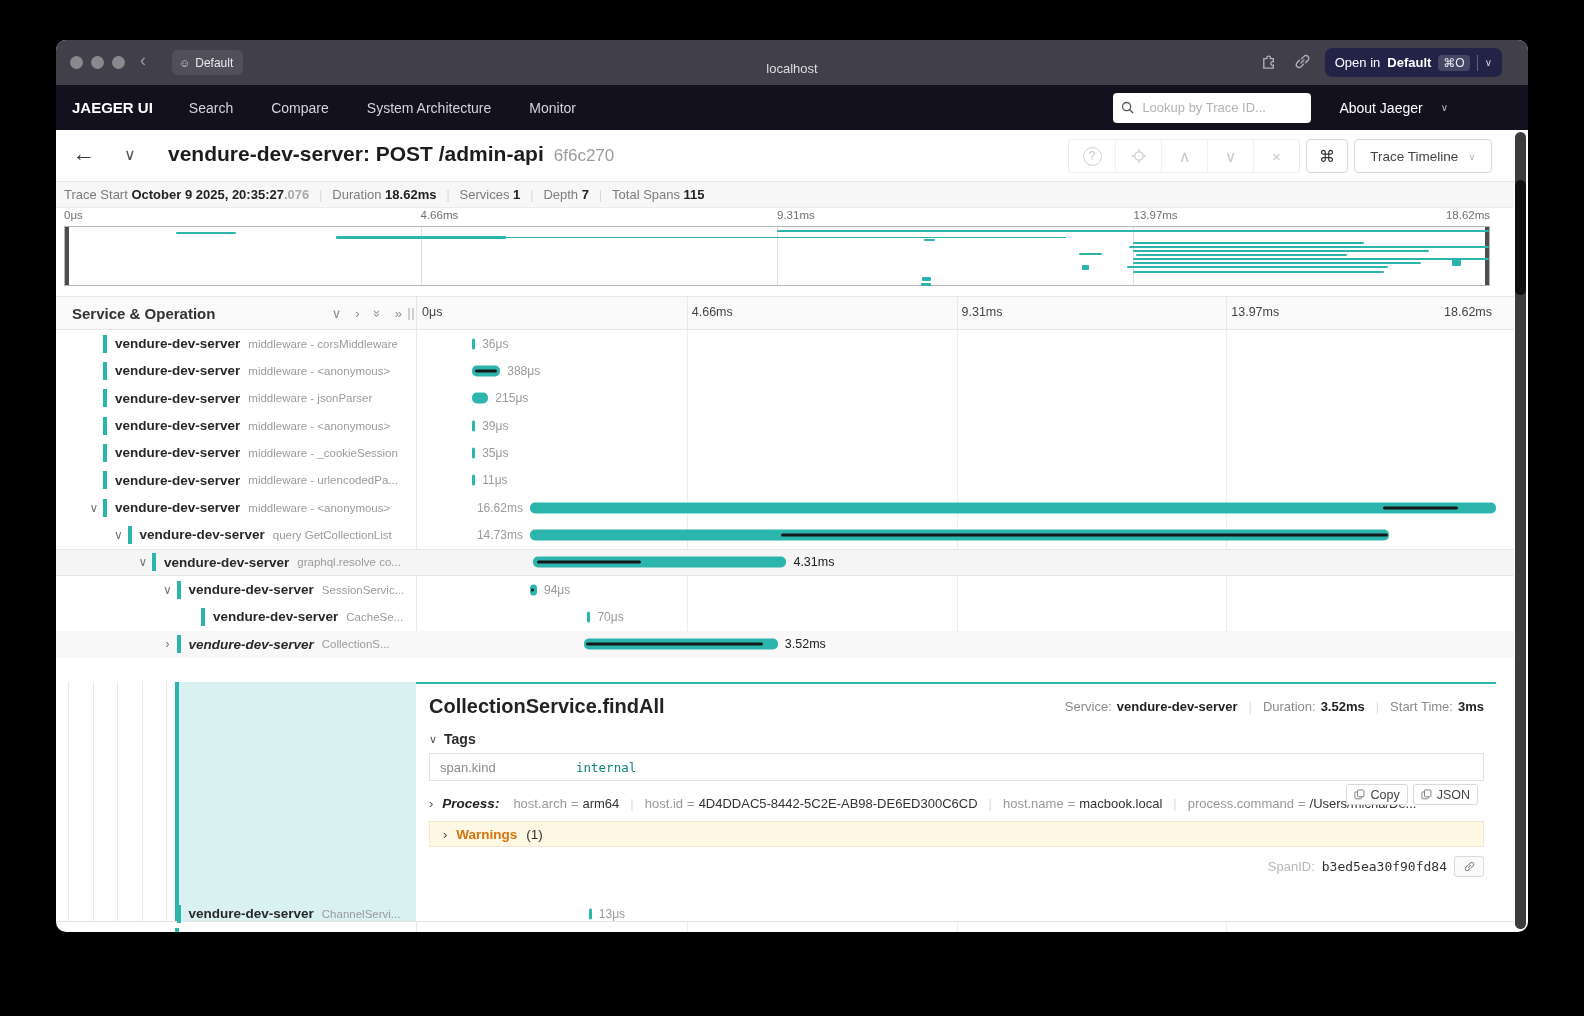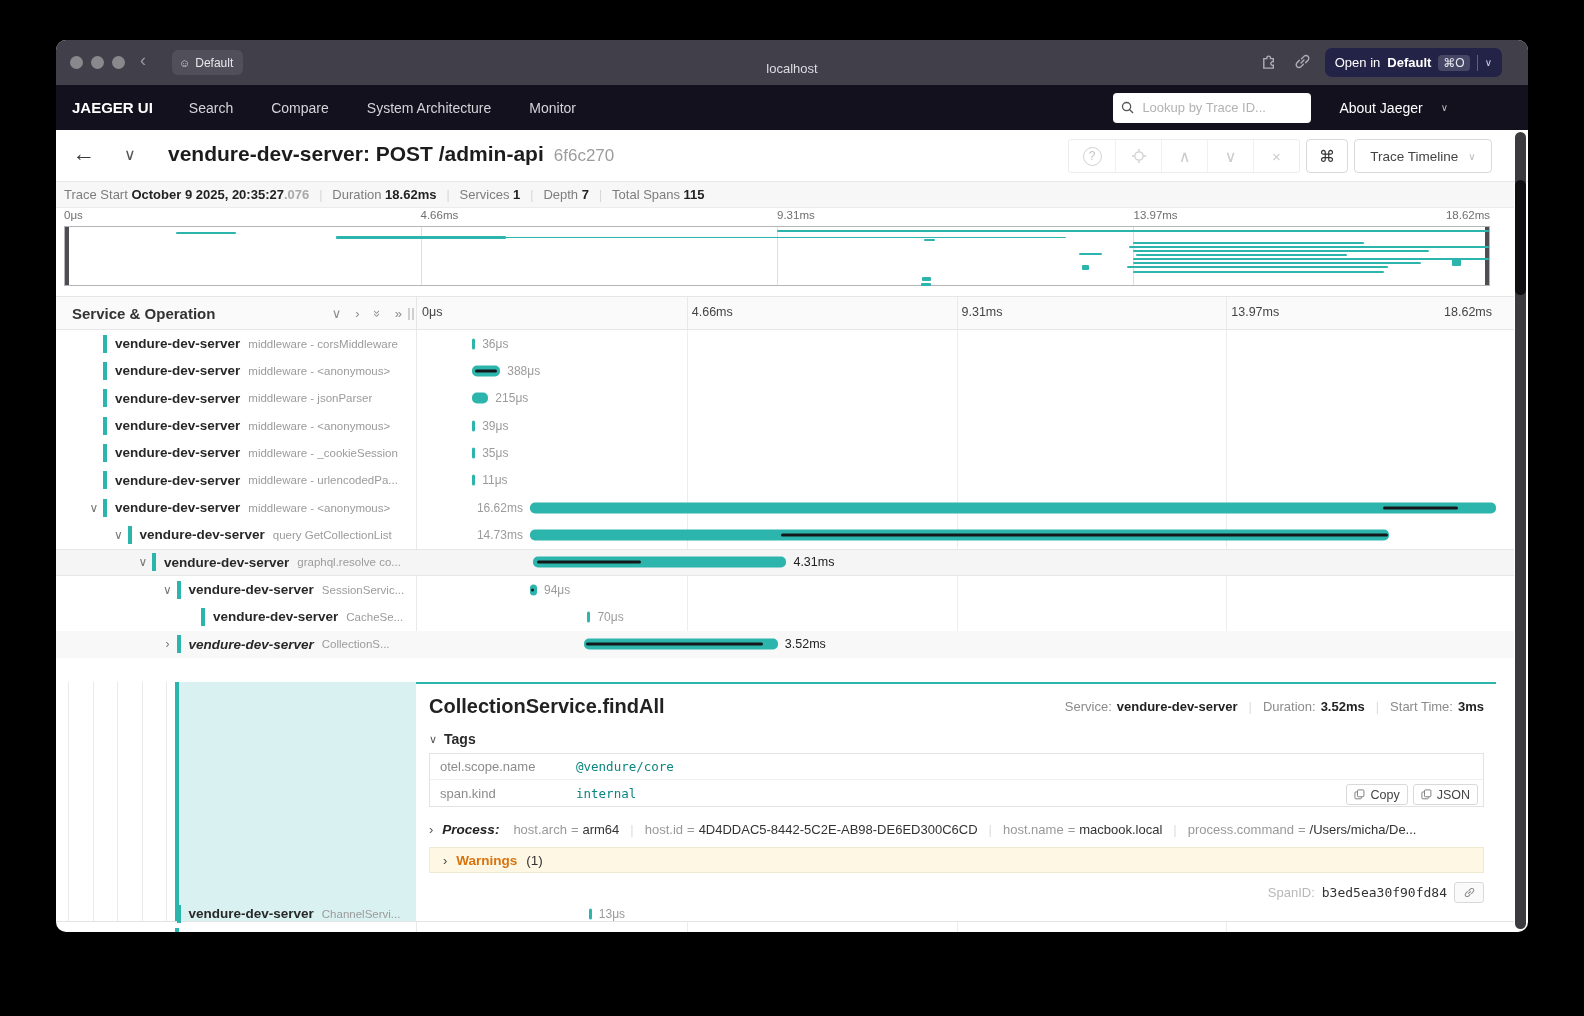--- a/index.html
+++ b/index.html
@@ -480,24 +480,20 @@
             <span>Copy</span>
           </span>
           <span class="tbtn">
             <svg width="11" height="11" viewBox="0 0 12 12">
                 <rect x="1" y="3.2" width="7" height="7.5" rx="1" fill="#fff" stroke="#777"></rect>
                 <rect x="3.8" y="1" width="7" height="7.5" rx="1" fill="#fff" stroke="#777"></rect>
               </svg>
             <span>JSON</span>
           </span>
         </div>
-      <div class="trow">
-            <span class="tkey">otel.scope.name</span>
-            <span class="tval">@vendure/core</span>
-          </div>
           <div class="trow">
             <span class="tkey">span.kind</span>
             <span class="tval">internal</span>
           </div>
         </div>
       <div id="process-row">
         <span class="pchev">›</span>
         <span class="plabel">Process:</span>
         <span id="process-pairs" style="display:flex;align-items:center;">
             <span class="pkey">host.arch</span>

